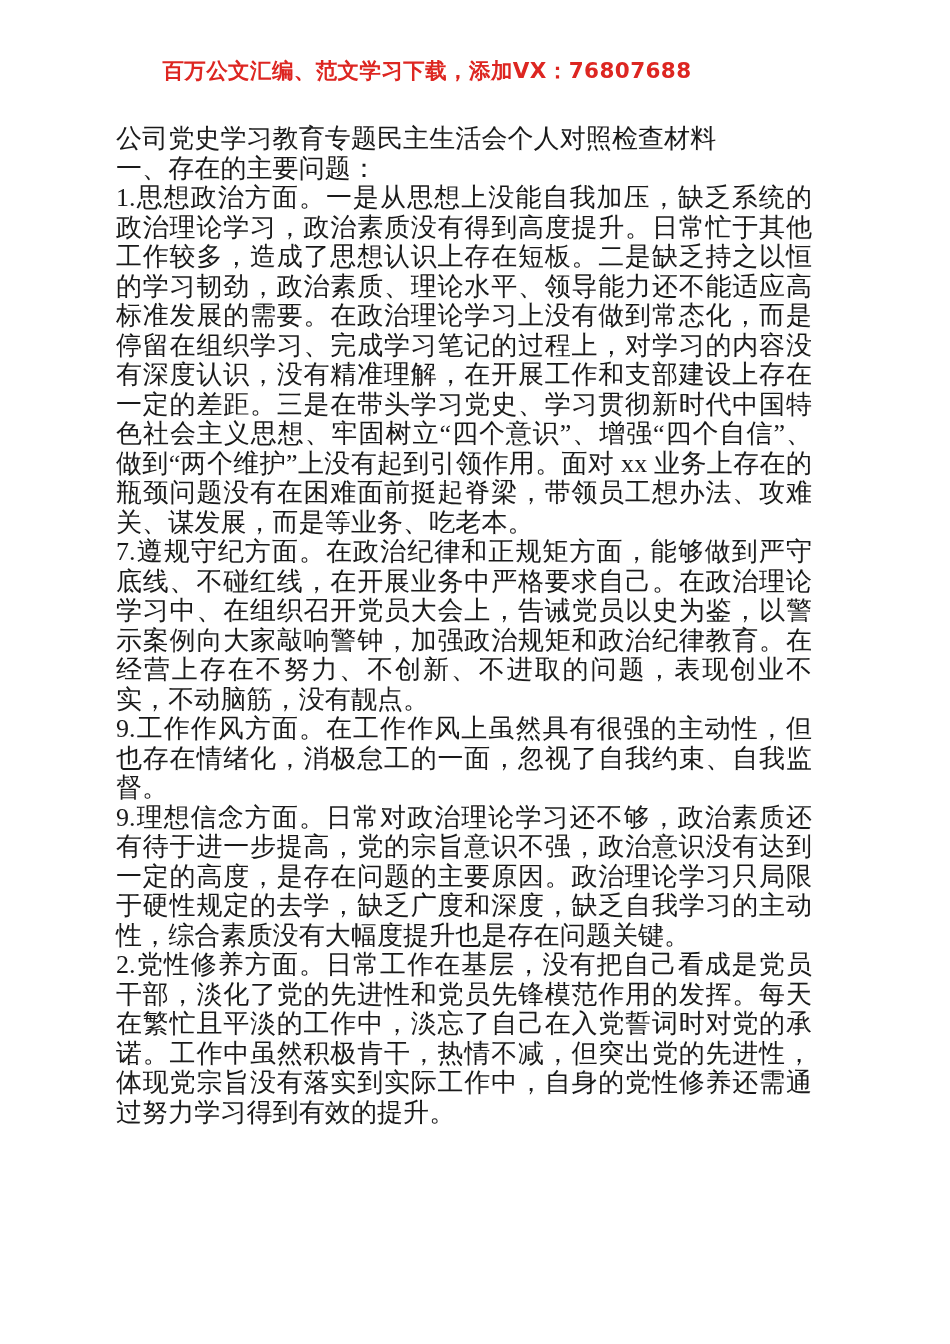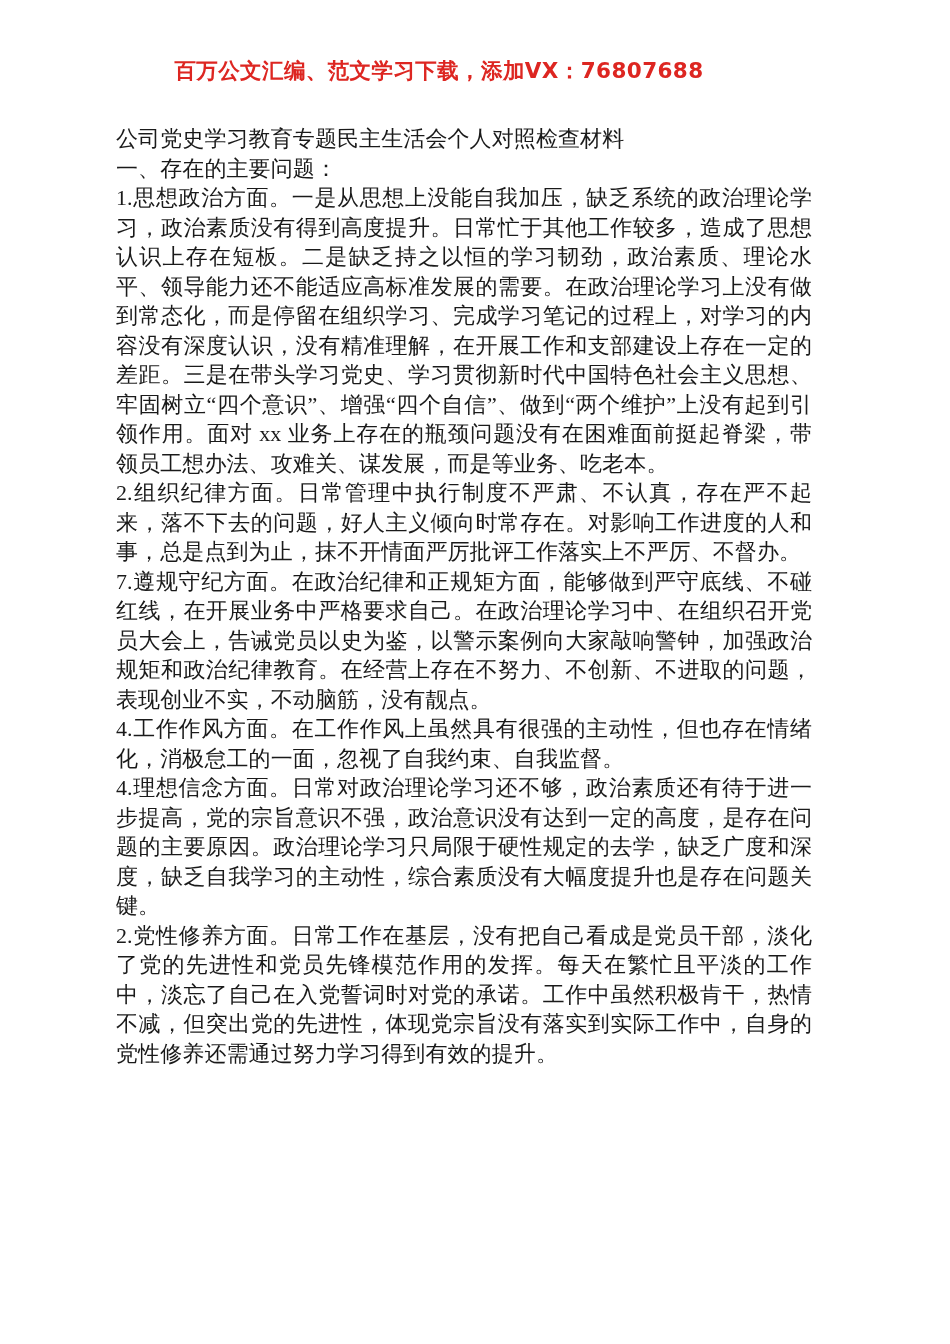--- a/index.html
+++ b/index.html
@@ -17,41 +17,41 @@
     width: 950px;
     height: 1344px;
     background: #ffffff;
     overflow: hidden;
     box-sizing: border-box;
   }
   
   .promo-banner {
     position: absolute;
     top: 58px;
-    left: 12px;
+    left: 0;
     width: 854px;
     text-align: center;
     color: #DD2621;
     font-family: "DejaVu Sans", "Liberation Sans", sans-serif;
     font-size: 21.5px;
     font-weight: 700;
     letter-spacing: 0.4px;
     white-space: nowrap;
     line-height: 1.2;
   }
   
   .doc-body {
     position: absolute;
     top: 124px;
     left: 116px;
     width: 696px;
   }
   .doc-line,
   .doc-para {
-    font-size: 22px;
+    font-size: 26px;
     line-height: 29.5px;
     color: #1a1a1a;
     margin: 0;
     text-align: justify;
     text-justify: inter-character;
     letter-spacing: 0.1px;
     word-break: break-all;
   }
   .doc-line {
     white-space: nowrap;
@@ -62,21 +62,20 @@
 <body>
 
 <div class="page">
 
   <div class="promo-banner">百万公文汇编、范文学习下载，添加VX：76807688</div>
 
   <div class="doc-body">
     <p class="doc-line">公司党史学习教育专题民主生活会个人对照检查材料</p>
     <p class="doc-line">一、存在的主要问题：</p>
     <p class="doc-para">1.思想政治方面。一是从思想上没能自我加压，缺乏系统的政治理论学习，政治素质没有得到高度提升。日常忙于其他工作较多，造成了思想认识上存在短板。二是缺乏持之以恒的学习韧劲，政治素质、理论水平、领导能力还不能适应高标准发展的需要。在政治理论学习上没有做到常态化，而是停留在组织学习、完成学习笔记的过程上，对学习的内容没有深度认识，没有精准理解，在开展工作和支部建设上存在一定的差距。三是在带头学习党史、学习贯彻新时代中国特色社会主义思想、牢固树立“四个意识”、增强“四个自信”、做到“两个维护”上没有起到引领作用。面对 xx 业务上存在的瓶颈问题没有在困难面前挺起脊梁，带领员工想办法、攻难关、谋发展，而是等业务、吃老本。</p>
-    <p class="doc-para">2.组织纪律方面。日常管理中执行制度不严肃、不认真，存在严不起来，落不下去的问题，好人主义倾向时常存在。对影响工作进度的人和事，总是点到为止，抹不开情面严厉批评工作落实上不严厉、不督办。</p>
     <p class="doc-para">7.遵规守纪方面。在政治纪律和正规矩方面，能够做到严守底线、不碰红线，在开展业务中严格要求自己。在政治理论学习中、在组织召开党员大会上，告诫党员以史为鉴，以警示案例向大家敲响警钟，加强政治规矩和政治纪律教育。在经营上存在不努力、不创新、不进取的问题，表现创业不实，不动脑筋，没有靓点。</p>
-    <p class="doc-para">4.工作作风方面。在工作作风上虽然具有很强的主动性，但也存在情绪化，消极怠工的一面，忽视了自我约束、自我监督。</p>
-    <p class="doc-para">4.理想信念方面。日常对政治理论学习还不够，政治素质还有待于进一步提高，党的宗旨意识不强，政治意识没有达到一定的高度，是存在问题的主要原因。政治理论学习只局限于硬性规定的去学，缺乏广度和深度，缺乏自我学习的主动性，综合素质没有大幅度提升也是存在问题关键。</p>
+    <p class="doc-para">9.工作作风方面。在工作作风上虽然具有很强的主动性，但也存在情绪化，消极怠工的一面，忽视了自我约束、自我监督。</p>
+    <p class="doc-para">9.理想信念方面。日常对政治理论学习还不够，政治素质还有待于进一步提高，党的宗旨意识不强，政治意识没有达到一定的高度，是存在问题的主要原因。政治理论学习只局限于硬性规定的去学，缺乏广度和深度，缺乏自我学习的主动性，综合素质没有大幅度提升也是存在问题关键。</p>
     <p class="doc-para">2.党性修养方面。日常工作在基层，没有把自己看成是党员干部，淡化了党的先进性和党员先锋模范作用的发挥。每天在繁忙且平淡的工作中，淡忘了自己在入党誓词时对党的承诺。工作中虽然积极肯干，热情不减，但突出党的先进性，体现党宗旨没有落实到实际工作中，自身的党性修养还需通过努力学习得到有效的提升。</p>
 
   </div>
 
 </div>
 
 </body></html>

